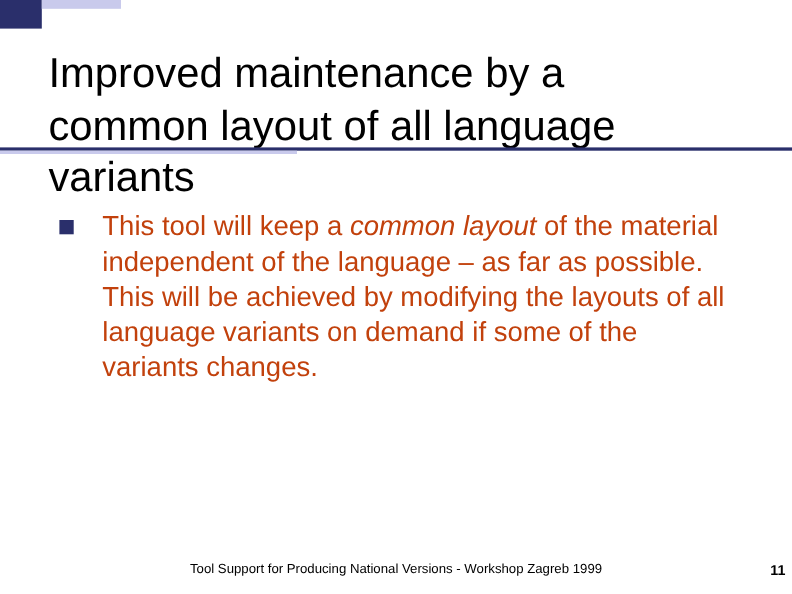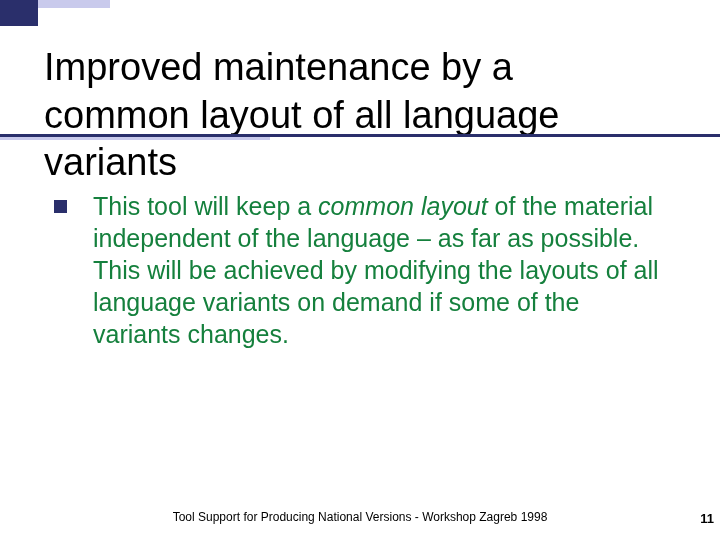--- a/index.html
+++ b/index.html
@@ -69,21 +69,21 @@
     width: 13px;
     height: 13px;
     background: #2a2f6b;
     flex-shrink: 0;
     margin-top: 10px;
     margin-right: 26px;
   }
   .body-text {
     font-size: 25px;
     line-height: 1.28;
-    color: #15803d;
+    color: #c2410c;
   }
   .body-text .emph {
     font-style: italic;
   }
   .footer {
     position: absolute;
     bottom: 16px;
     left: 0;
     right: 0;
     text-align: center;
@@ -115,14 +115,14 @@
 <div class="rule"></div>
 <div class="subrule"></div>
 
 <div class="content">
   <div class="bullet"></div>
   <p class="body-text">
     <span>This tool will keep a </span><span class="emph">common layout</span><span> of the material independent of the language – as far as possible. This will be achieved by modifying the layouts of all language variants on demand if some of the variants changes.</span>
   </p>
 </div>
 
-<div class="footer">Tool Support for Producing National Versions - Workshop Zagreb 1998</div>
+<div class="footer">Tool Support for Producing National Versions - Workshop Zagreb 1999</div>
 <div class="page-number">11</div>
 
 </body></html>

